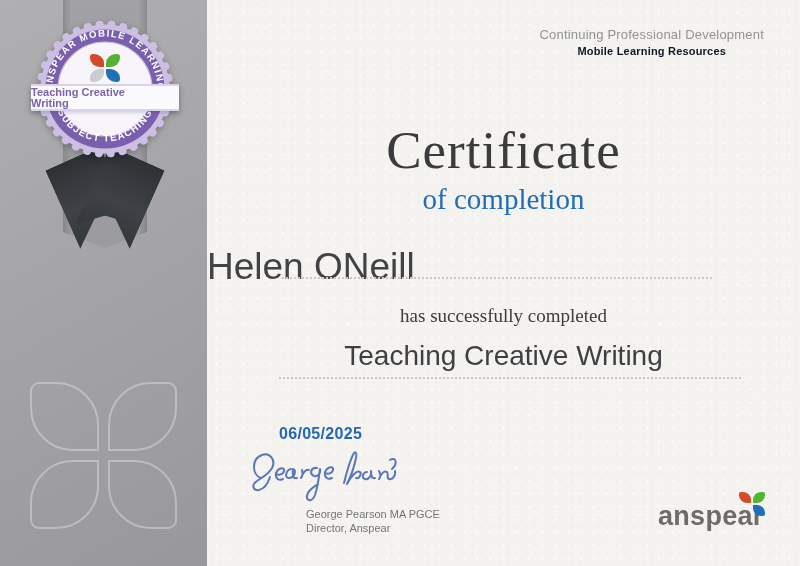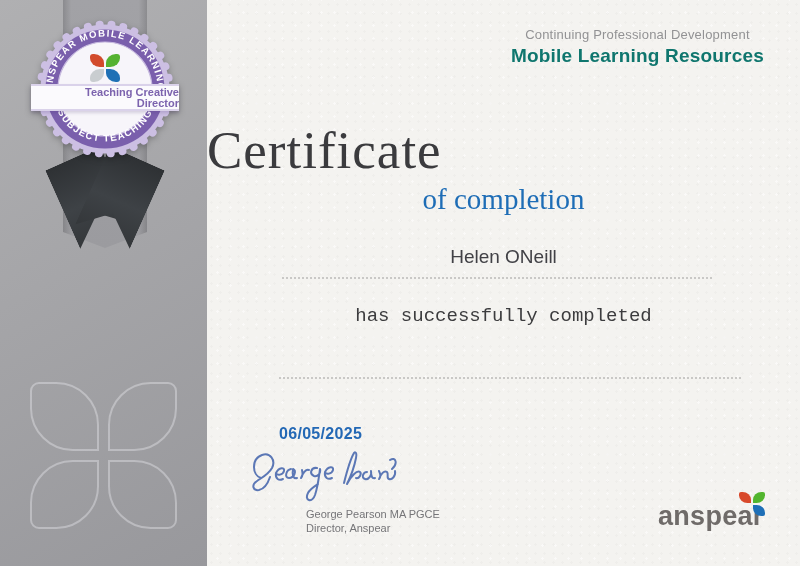--- a/index.html
+++ b/index.html
@@ -39,21 +39,21 @@
   .tail-left  { left:40px;  transform:rotate(-24deg); transform-origin:100% 0; }
   .tail-right { left:110px; transform:rotate(24deg);  transform-origin:0 0; }
 
   
   .badge { position:absolute; left:30px; top:14px; width:150px; height:150px; filter:drop-shadow(0 2px 3px rgba(0,0,0,0.28)); }
   .badge svg { position:absolute; left:0; top:0; }
   .badge-band {
     position:absolute; left:1px; right:1px; top:70px; height:27px;
     background:#fbfafd; border-top:2px solid #dad2ea; border-bottom:2px solid #dad2ea;
     box-shadow:0 2px 3px rgba(60,40,100,0.18);
-    text-align:right; color:#7c63ae; font-weight:bold; font-size:11px; line-height:11px;
+    text-align:left; color:#7c63ae; font-weight:bold; font-size:11px; line-height:11px;
     padding-top:1px; z-index:3;
   }
   .petal-grid { position:absolute; left:60px; top:40px; width:30px; height:28px; z-index:2; }
   .petal { position:absolute; }
   .p-tl { left:0;  top:0;  width:14px; height:13px; border-radius:3px 70% 0 70%; }
   .p-tr { left:16px; top:0; width:14px; height:13px; border-radius:70% 3px 70% 0; }
   .p-bl { left:0;  top:15px; width:14px; height:13px; border-radius:70% 0 70% 3px; }
   .p-br { left:16px; top:15px; width:14px; height:13px; border-radius:0 70% 3px 70%; }
 
   
@@ -62,40 +62,40 @@
   .fp-tl { left:0; top:0;      border-radius:9px 62% 0 62%; }
   .fp-tr { left:78px; top:0;   border-radius:62% 9px 62% 0; }
   .fp-bl { left:0; top:78px;   border-radius:62% 0 62% 9px; }
   .fp-br { left:78px; top:78px;border-radius:0 62% 9px 62%; }
 
   
   .content { position:absolute; left:207px; top:0; right:0; bottom:0; }
 
   .cpd { position:absolute; right:36px; top:27px; text-align:center; }
   .cpd-line1 { font-size:13px; color:#929294; letter-spacing:0.2px; }
-  .cpd-line2 { font-size:19px; color:#0f766e; font-weight:bold; letter-spacing:0.2px; margin-top:3px; }
+  .cpd-line2 { font-size:11px; color:#0f172a; font-weight:bold; letter-spacing:0.2px; margin-top:3px; }
 
   .title {
-    position:absolute; left:0; right:0; top:120px; text-align:left;
+    position:absolute; left:0; right:0; top:120px; text-align:center;
     font-family:"Liberation Serif", serif; font-size:53px; color:#3b3b3e; letter-spacing:1px;
   }
   .subtitle {
     position:absolute; left:0; right:0; top:183px; text-align:center;
     font-family:"Liberation Serif", serif; font-size:29px; color:#1e6db6;
   }
   .recipient {
-    position:absolute; left:0; right:0; top:246px; text-align:center;
-    font-size:19px; color:#414146;
+    position:absolute; left:0; right:0; top:246px; text-align:left;
+    font-size:37px; color:#414146;
   }
   .dotline { position:absolute; border-top:2px dotted #c9c8c6; }
   .dot1 { left:75px;  width:430px; top:277px; }
   .dot2 { left:72px;  width:462px; top:377px; }
   .completed {
     position:absolute; left:0; right:0; top:305px; text-align:center;
-    font-family:Liberation Mono, monospace; font-size:19px; color:#3c3c3e;
+    font-family:Liberation Serif, serif; font-size:19px; color:#3c3c3e;
   }
   .course {
     position:absolute; left:0; right:0; top:340px; text-align:center;
     font-size:28px; color:#3f3f43;
   }
 
   .issue-date { position:absolute; left:72px; top:425px; font-size:16px; font-weight:bold; color:#2368b5; letter-spacing:0.3px; }
   .signature { position:absolute; left:38px; top:440px; }
   .signatory { position:absolute; left:52px; top:508px; font-size:11px; color:#757578; line-height:13.5px;margin-left:47px; }
 
@@ -149,40 +149,41 @@
 
       <div class="petal-grid">
         <div class="petal p-tl" style="background:#d24a2c"></div>
         <div class="petal p-tr" style="background:#55b231"></div>
         <div class="petal p-bl" style="background:#c9cdd0"></div>
         <div class="petal p-br" style="background:#1f70b5"></div>
       </div>
 
       <div class="badge-band">
         <div>Teaching Creative</div>
-        <div>Director</div>
+        <div>Writing</div>
       </div>
     </div>
   </div>
 
   <div class="content">
 
     <div class="cpd">
       <div class="cpd-line1">Continuing Professional Development</div>
       <div class="cpd-line2">Mobile Learning Resources</div>
     </div>
 
     <div class="title">Certificate</div>
     <div class="subtitle">of completion</div>
 
     <div class="recipient">Helen ONeill</div>
     <div class="dotline dot1"></div>
 
     <div class="completed">has successfully completed</div>
 
+    <div class="course">Teaching Creative Writing</div>
     <div class="dotline dot2"></div>
 
     <div class="issue-date">06/05/2025</div>
 
     <svg class="signature" width="158" height="70" viewBox="0 0 158 70">
       <g fill="none" stroke="#4767ae" stroke-width="2" stroke-linecap="round" stroke-linejoin="round" opacity="0.88">
         <path d="M16,38 C7,35 6,19 17,15 C25,12 31,20 27,28 C23,35 16,38 12,41 C6,45 8,51 14,50 C19,49 23,43 25,37"></path>
         <path d="M31,33 C34,27 40,27 39,31 C38,35 32,36 31,33 C30,39 34,41 38,39"></path>
         <path d="M46,29 C41,30 39,38 44,38 C49,38 52,31 48,29 C47,35 48,39 52,38"></path>
         <path d="M57,30 C58,34 57,37 56,38 C58,33 61,29 64,30"></path>

